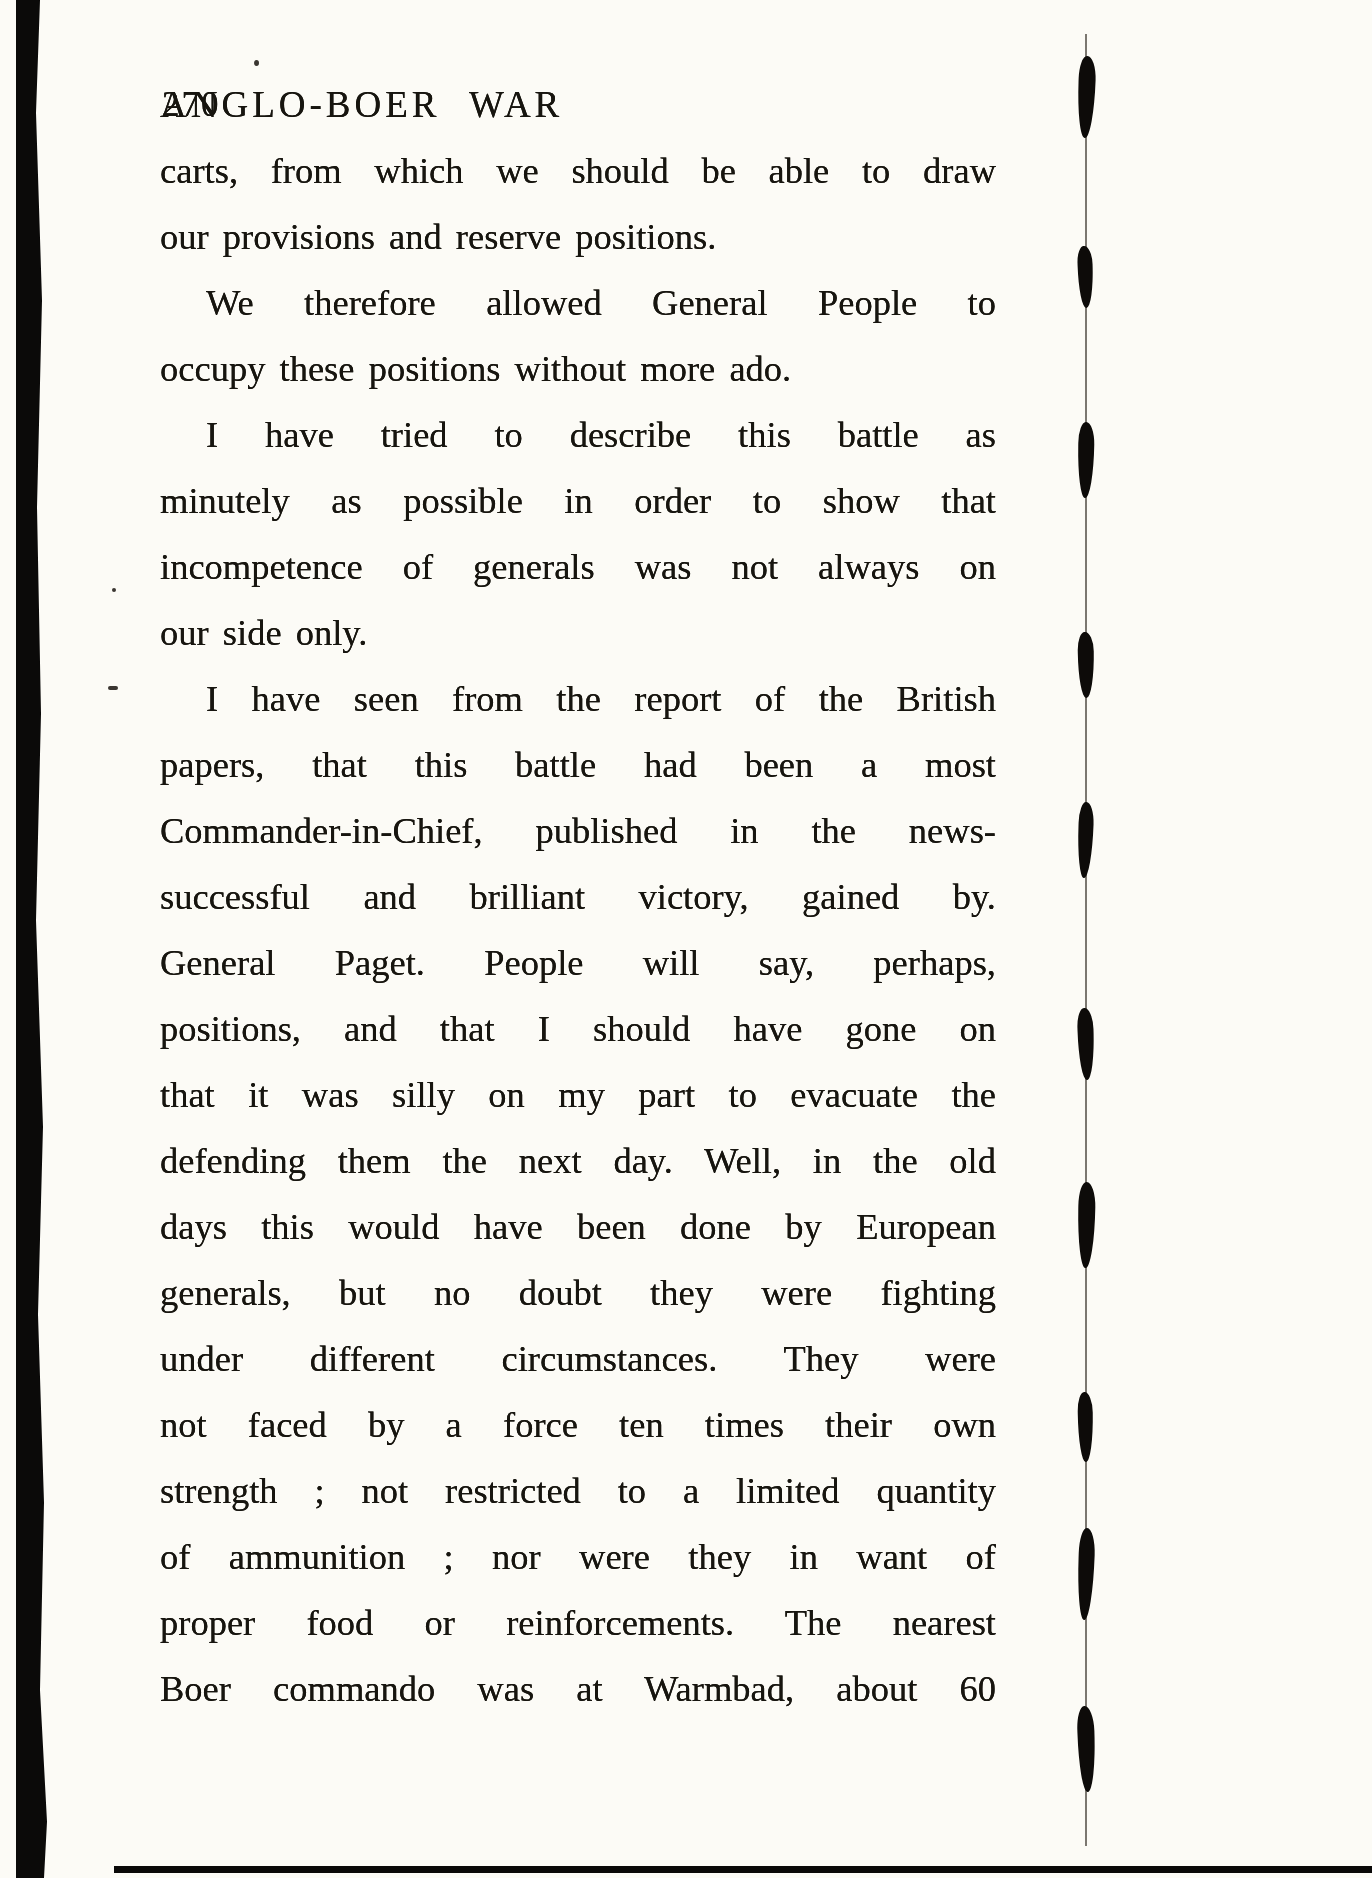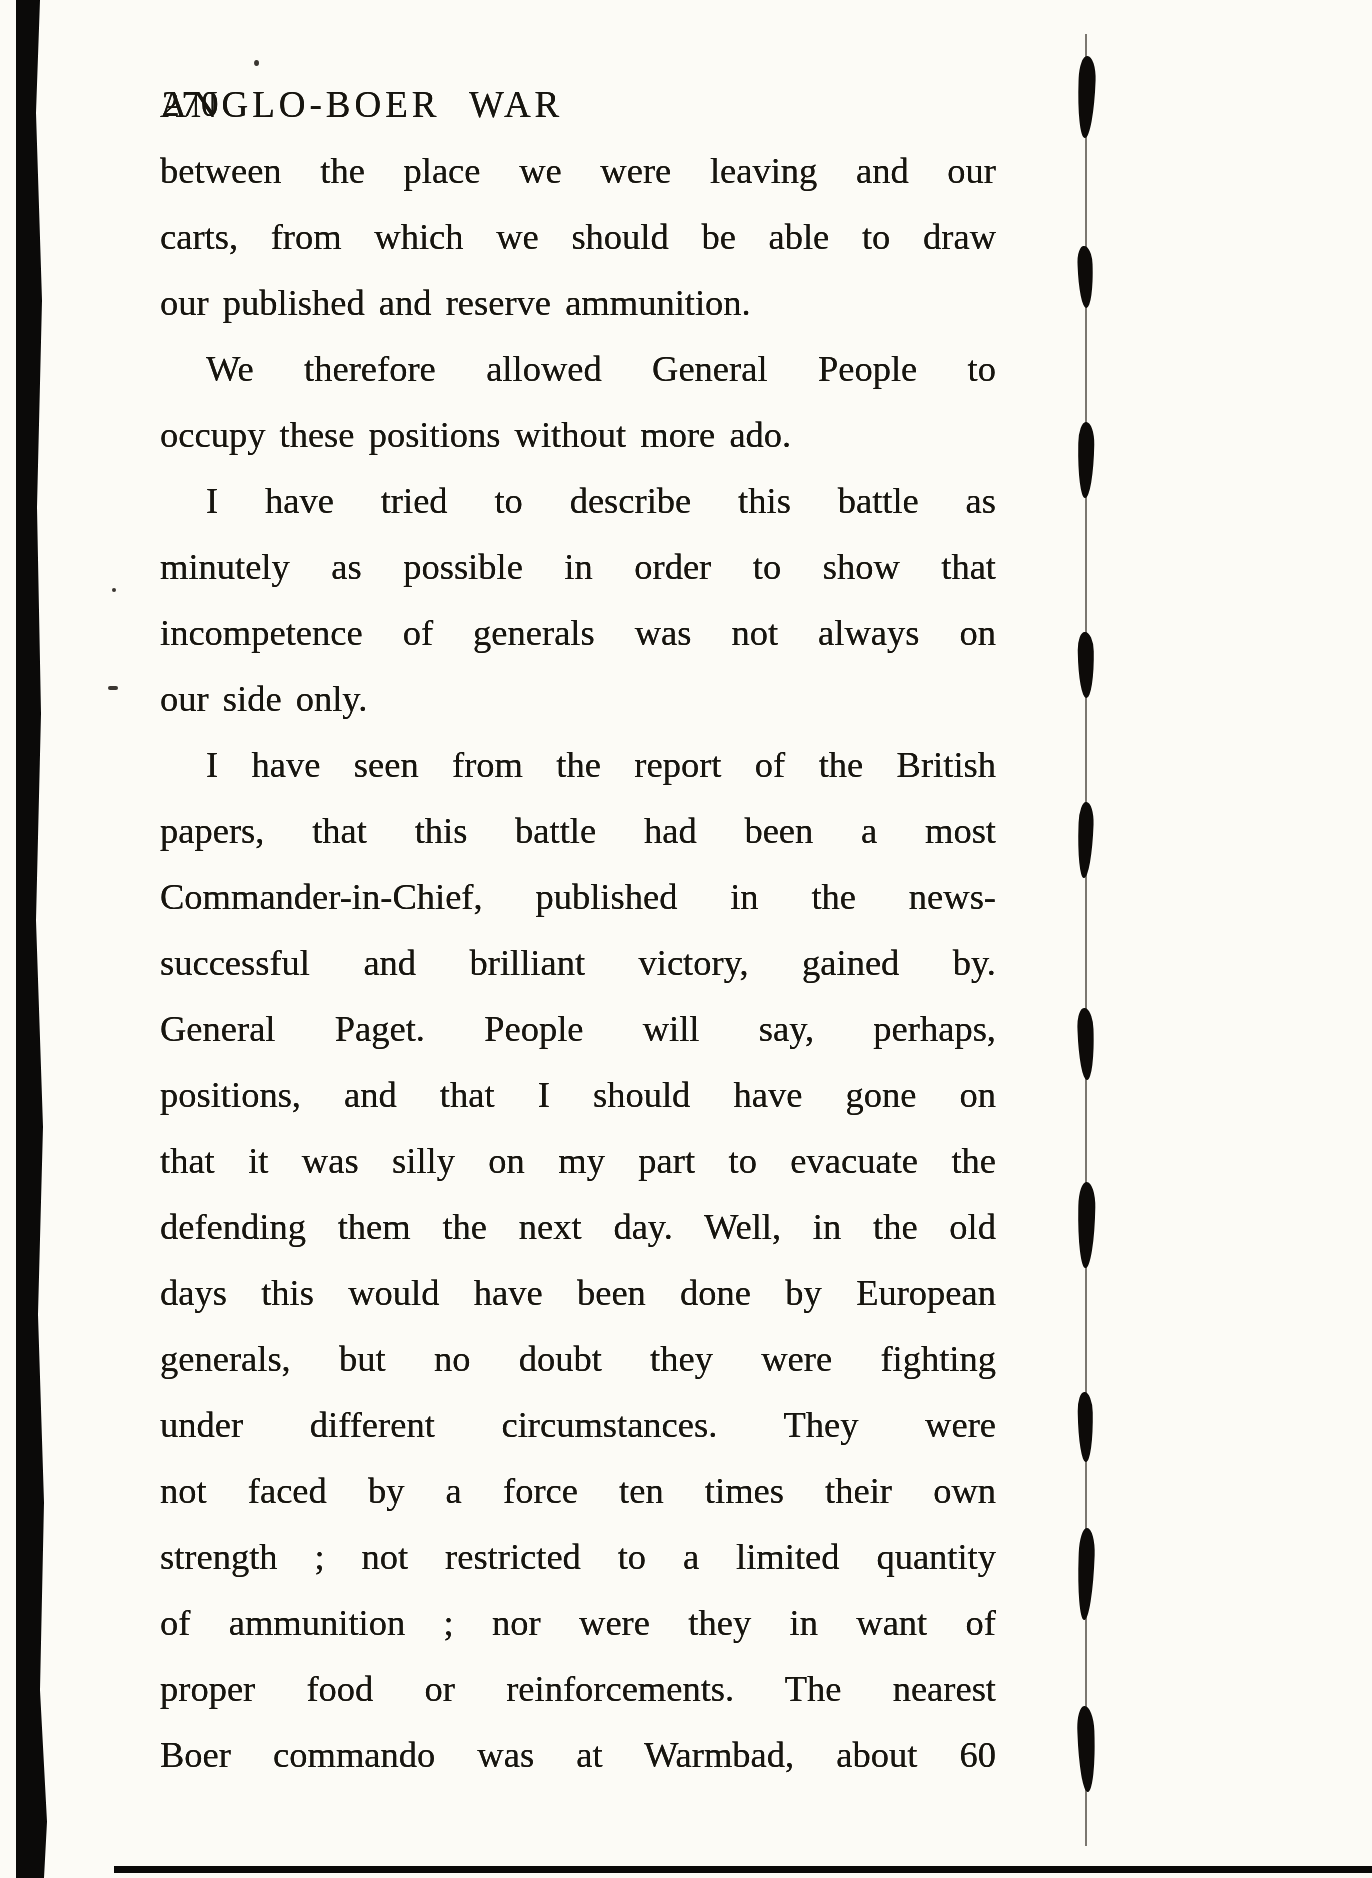--- a/index.html
+++ b/index.html
@@ -79,23 +79,22 @@
   <div class="speck" style="left:246px; top:60px; width:5px; height:6px;"></div>
   <div class="speck" style="left:100px; top:686px; width:10px; height:4px; border-radius:2px;"></div>
   <div class="speck" style="left:104px; top:588px; width:4px; height:4px;"></div>
 
   <div class="content">
     <div class="header">
       <span class="page-num">270</span>
       <span class="title">ANGLO-BOER WAR</span>
     </div>
     <div id="text-body">
-        <div class="line">between the place we were leaving and our</div>
         <div class="line">carts, from which we should be able to draw</div>
-        <div class="line last">our published and reserve ammunition.</div>
+        <div class="line last">our provisions and reserve positions.</div>
         <div class="line indent">We therefore allowed General People to</div>
         <div class="line last">occupy these positions without more ado.</div>
         <div class="line indent">I have tried to describe this battle as</div>
         <div class="line">minutely as possible in order to show that</div>
         <div class="line">incompetence of generals was not always on</div>
         <div class="line last">our side only.</div>
         <div class="line indent">I have seen from the report of the British</div>
         <div class="line">papers, that this battle had been a most</div>
         <div class="line">Commander-in-Chief, published in the news-</div>
         <div class="line">successful and brilliant victory, gained by.</div>

